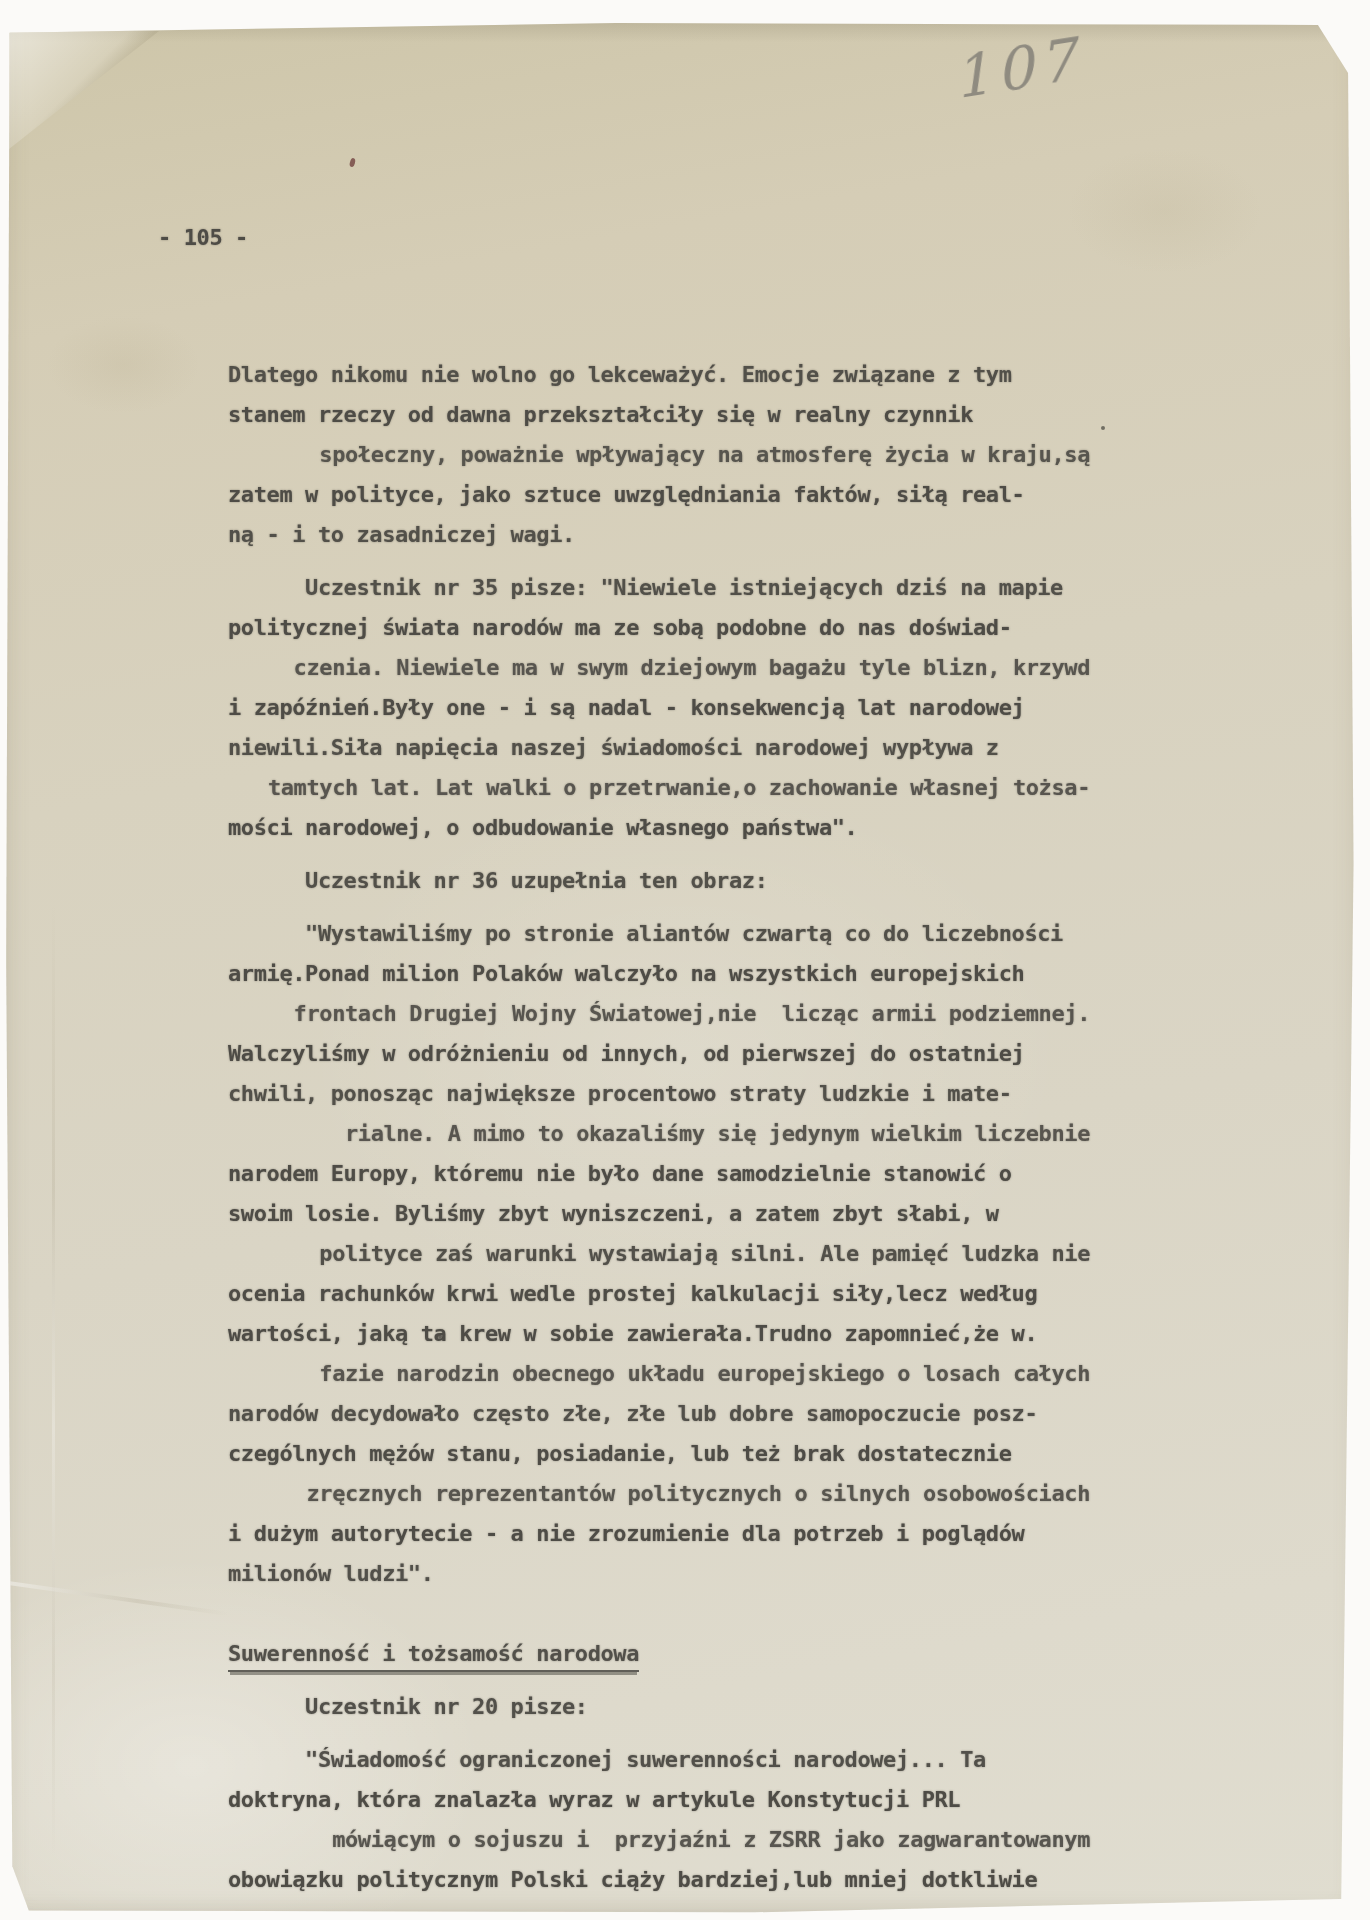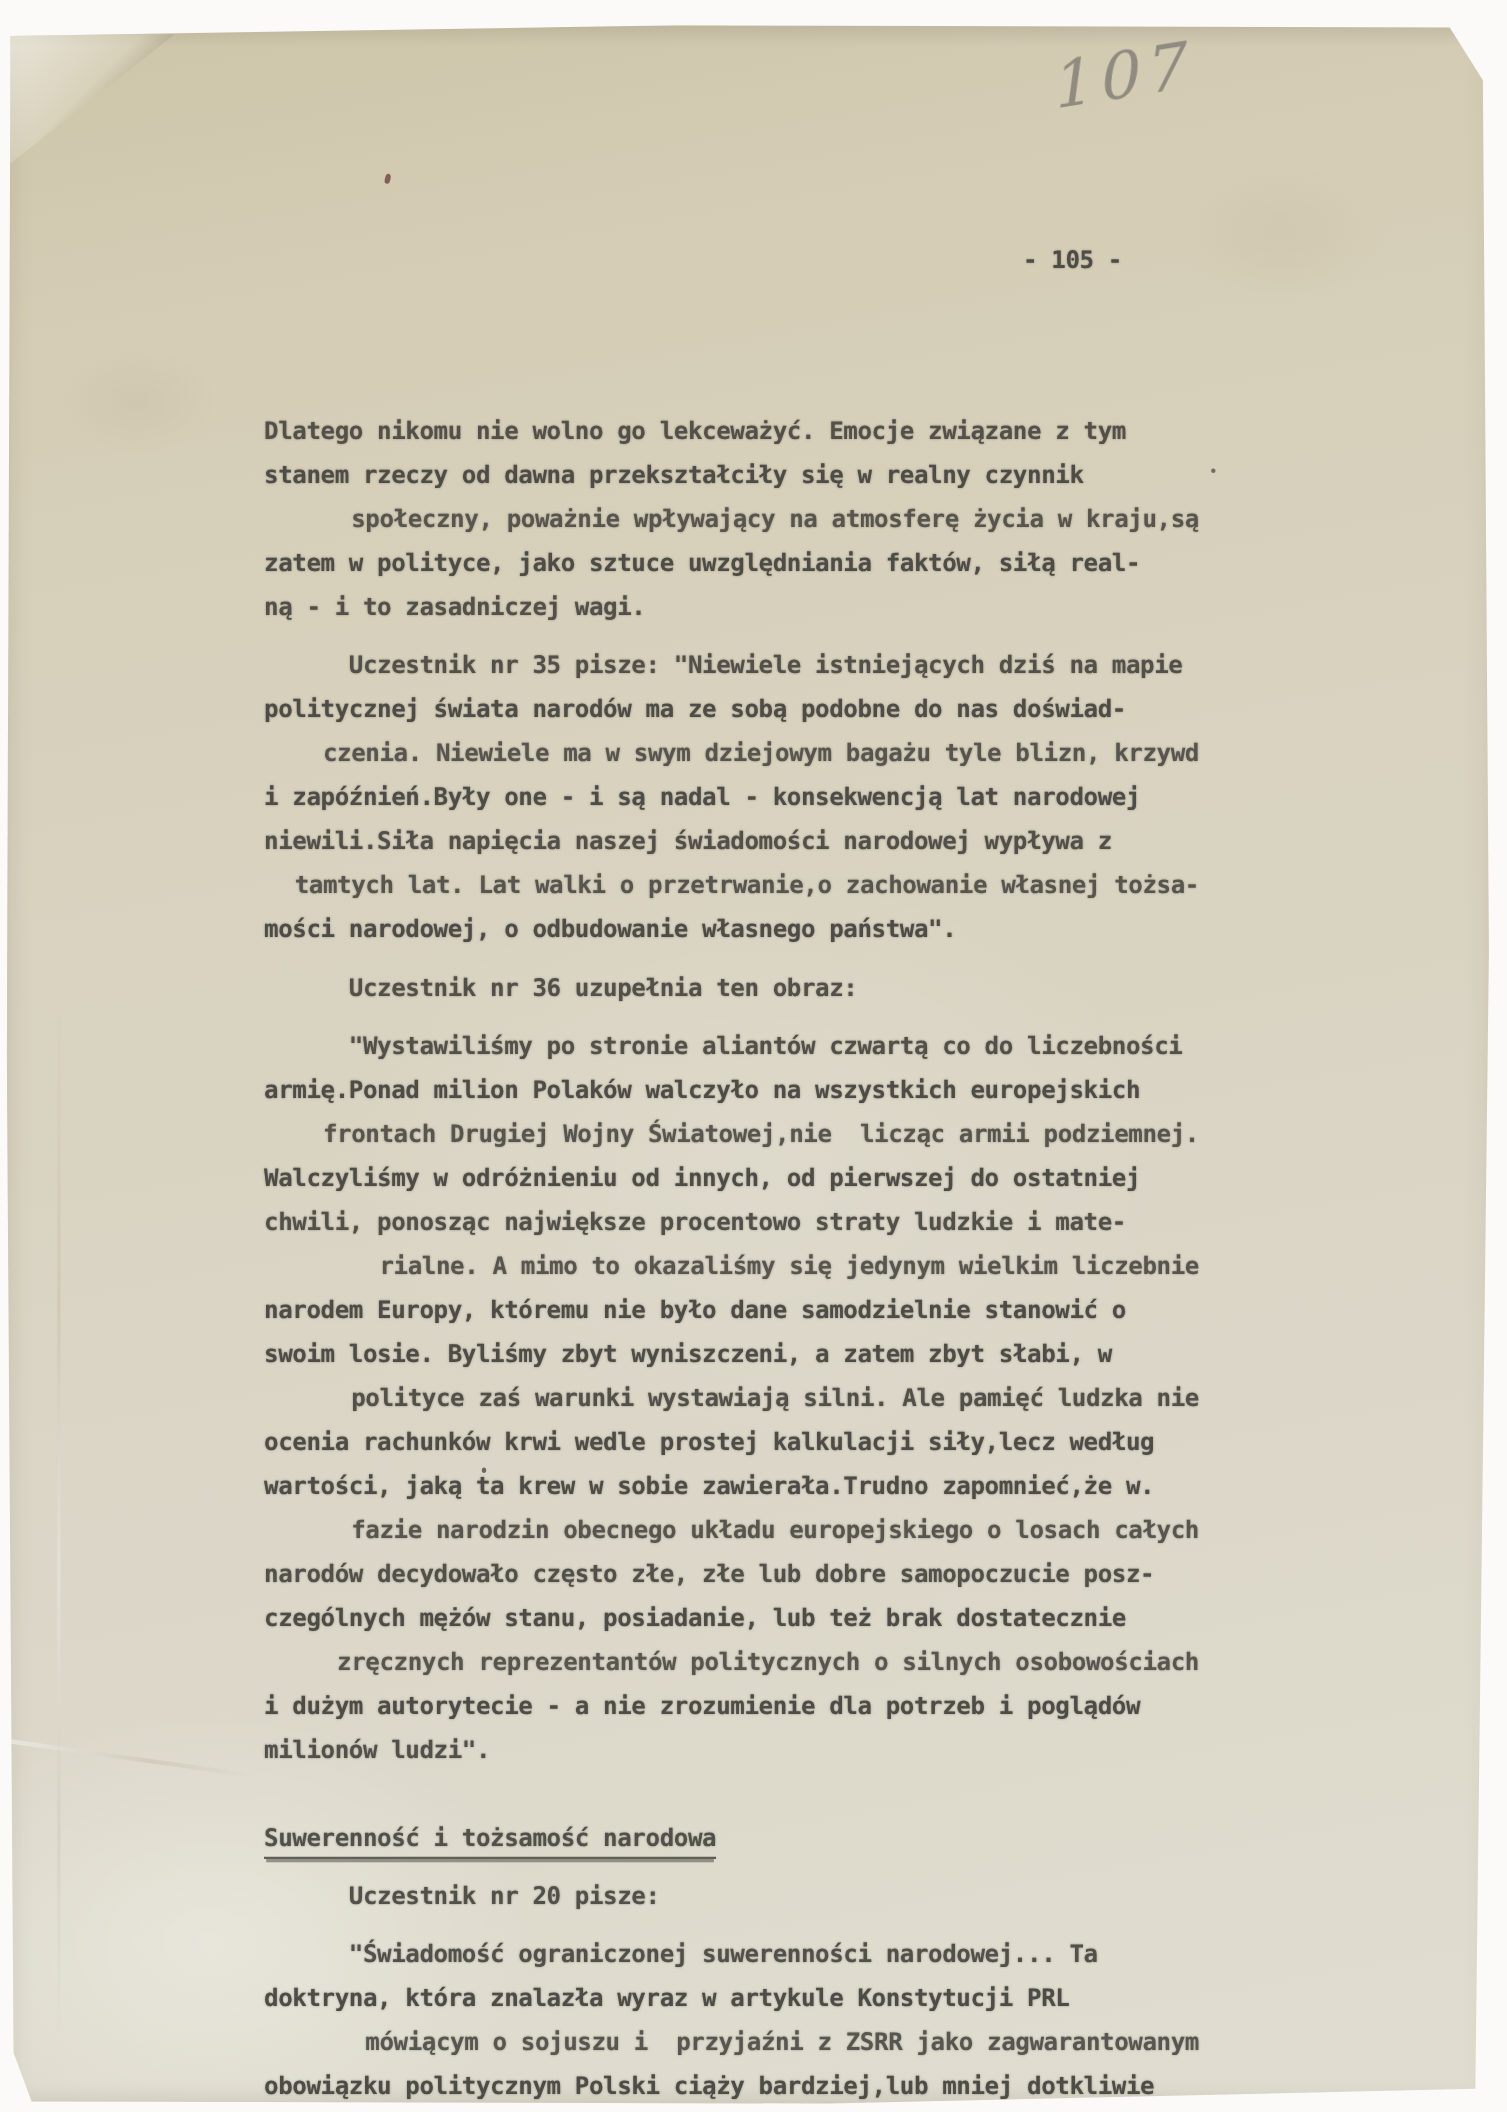--- a/index.html
+++ b/index.html
@@ -49,22 +49,22 @@
     transform:rotate(-9deg) skewX(-6deg);
     filter:blur(0.4px);
   }
   .typed{
     position:absolute;left:228px;top:138px;width:862px;
     font-size:22px;font-weight:700;letter-spacing:-0.4px;
     line-height:40px;color:#4e4c46;white-space:pre;
     text-shadow:0 0 2px rgba(72,70,62,0.55);
     filter:blur(0.35px);
   }
-  .pagenum{display:block;text-align:right;transform:translateX(-70px);margin-bottom:35px;}
-  .para{margin:0 0 13px 12px;}
+  .pagenum{display:block;text-align:left;transform:translateX(-70px);margin-bottom:17px;}
+  .para{margin:0 0 13px 0;}
   .para.heading{margin-top:40px;}
   .line{height:40px;}
   .line:nth-child(3n){opacity:0.93;text-align:right;}
   .line:nth-child(4n+1){opacity:0.97;}
   .heading-text{
     border-bottom:2px solid rgba(78,76,70,0.9);
     box-shadow:0 5px 0 -2px rgba(78,76,70,0.55);
     padding-bottom:4px;
   }
 </style>

